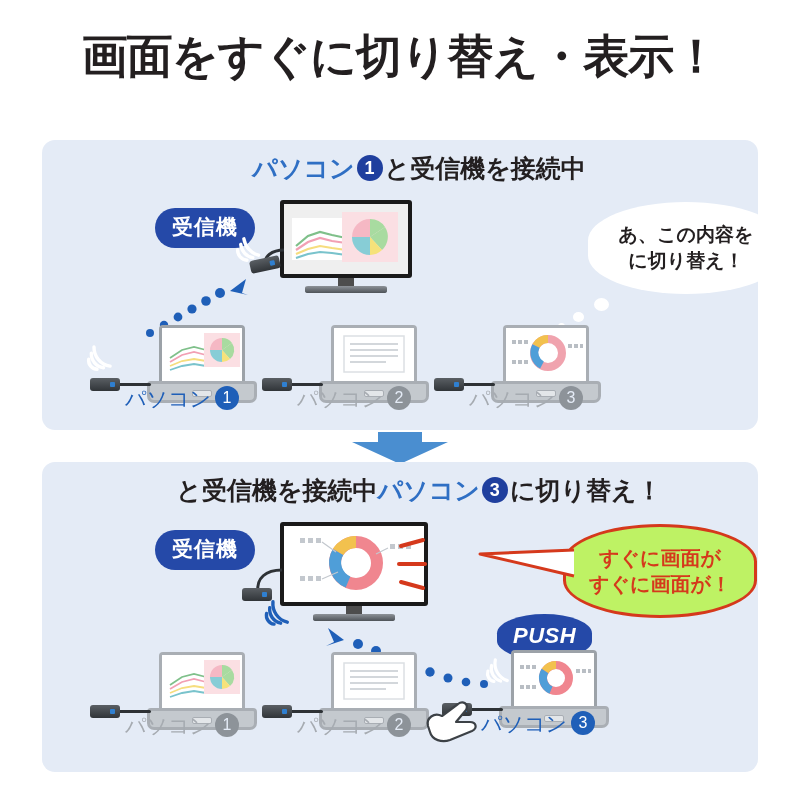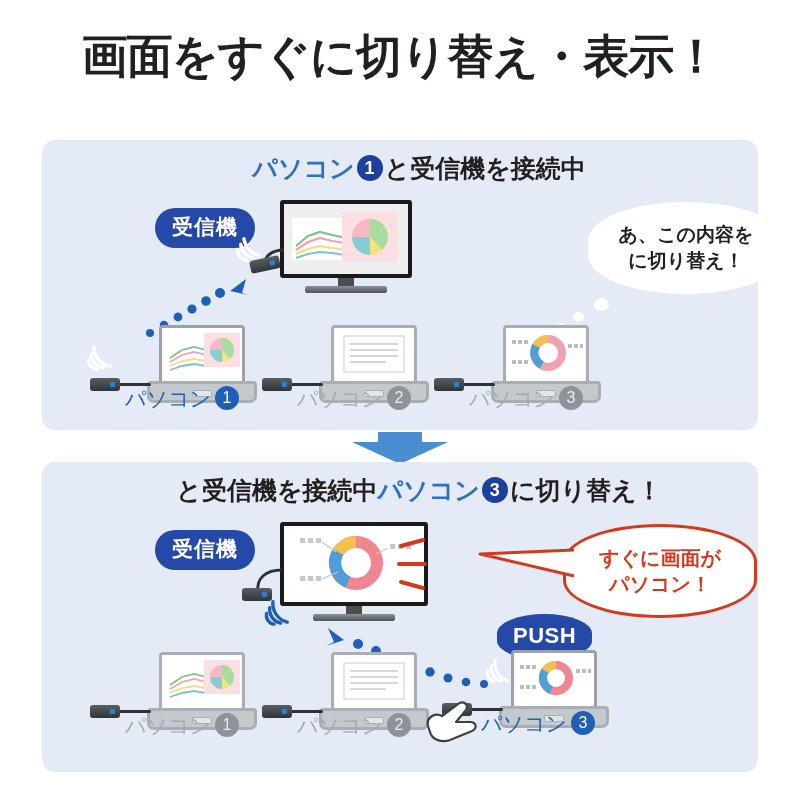--- a/index.html
+++ b/index.html
@@ -213,21 +213,21 @@
   }
   .dot {
     position: absolute;
     background: #ffffff;
     border-radius: 50%;
   }
 
   
   .red-bubble {
     position: absolute;
-    background: #ffffff;
+    background: #bef264;
     border: 3px solid #d5391c;
     border-radius: 50%/40%;
     color: #d5391c;
     font-size: 20px;
     font-weight: bold;
     line-height: 1.3;
     text-align: center;
     display: flex;
     align-items: center;
     justify-content: center;
@@ -500,28 +500,28 @@
       <circle cx="106" cy="48" r="5"></circle>
       <circle cx="88" cy="41" r="5"></circle>
       <circle cx="70" cy="34" r="5"></circle>
     </g>
     <path d="M56,30 L40,18 L46,32 L38,36 Z" fill="#1f5fb8"></path>
   </svg>
 
   <div class="red-bubble" style="left:521px; top:62px; width:188px; height:88px;">
     <div>
       <div>すぐに画面が</div>
-      <div>パソコン！</div>
+      <div>すぐに画面が！</div>
     </div>
   </div>
   <svg style="position:absolute; left:436px; top:82px;" width="100" height="48">
     <path d="M96,6 L2,10 L96,32" fill="#ffffff" stroke="#d5391c" stroke-width="3" stroke-linejoin="round"></path>
   </svg>
 
-  <div class="push-bubble" style="left:455px; top:152px;">PUSH</div>
+  <div class="push-bubble" style="left:455px; top:152px;font-style:italic;">PUSH</div>
   <svg style="position:absolute; left:478px; top:190px;" width="34" height="30">
     <polygon points="4,0 26,0 12,28" fill="#2549a8"></polygon>
   </svg>
 
   <svg class="wifi" style="left:437px; top:192px;" width="34" height="34">
     <g transform="rotate(-30 17 17)" fill="none" stroke="#ffffff" stroke-width="3.2" stroke-linecap="round">
       <path d="M10,25 A8,8 0 0,1 10,13"></path>
       <path d="M16,28 A13,13 0 0,1 16,10"></path>
       <path d="M22,31 A18,18 0 0,1 22,7"></path>
     </g>

